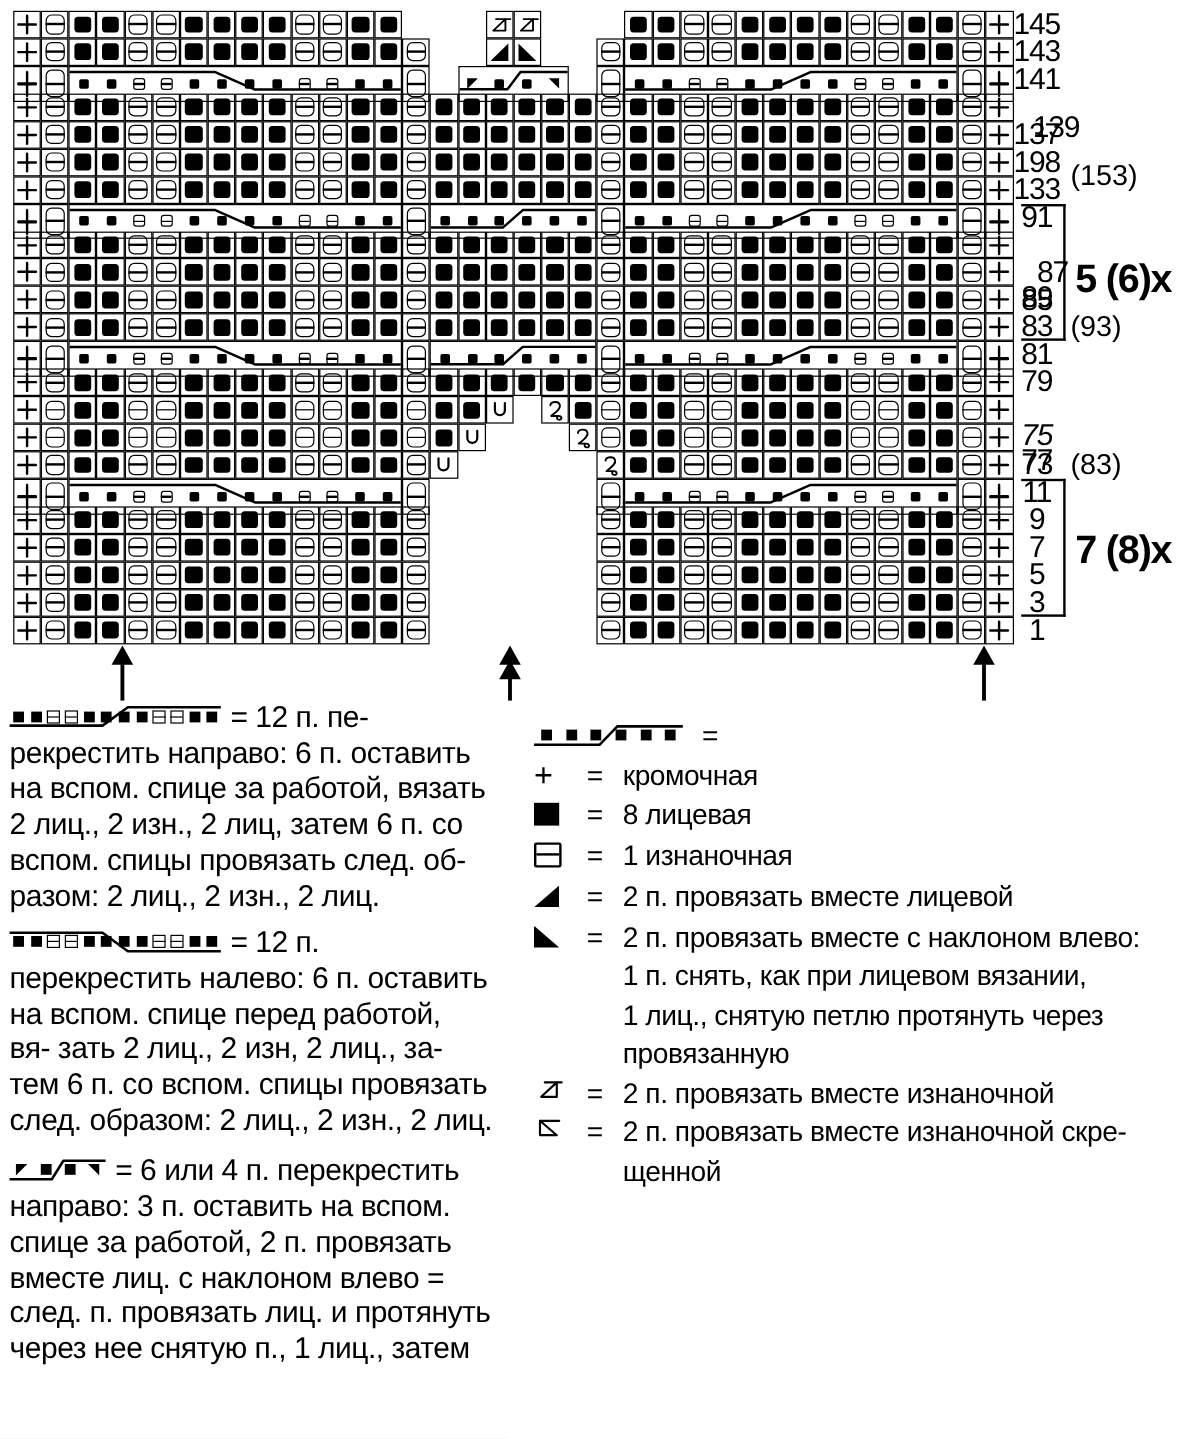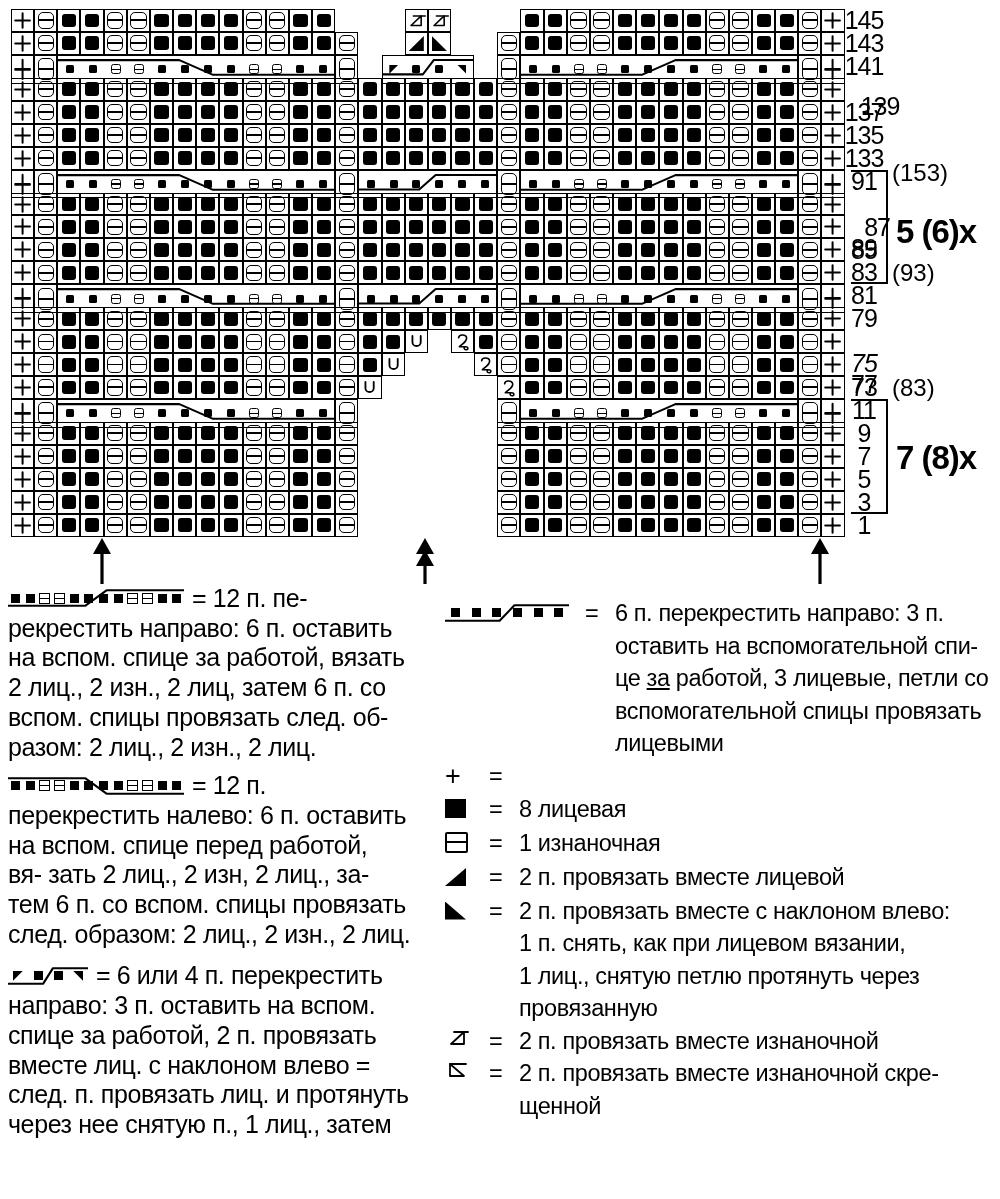--- a/index.html
+++ b/index.html
@@ -2637,23 +2637,23 @@
           </svg>
         </div>
       </div>
     </div>
   <div id="numbers">
       <div class="rnum" style="top: 9px;">145</div>
       <div class="rnum" style="top: 31.95px;">143</div>
       <div class="rnum" style="top: 54.9px;">141</div>
       <div class="rnum" style="top: 95px; margin-left: 16px;">139</div>
       <div class="rnum" style="top: 100.8px;">137</div>
-      <div class="rnum" style="top: 123.75px;">135</div>
+      <div class="rnum" style="top: 123.75px;">198</div>
       <div class="rnum" style="top: 146.7px;">133</div>
-      <div class="rext" style="top: 161px;">(153)</div>
+      <div class="rext" style="top: 135px;">(153)</div>
       <div class="rnum" style="top: 169.65px;">91</div>
       <div class="rnum" style="top: 192.6px; margin-top: 44px;">89</div>
       <div class="rnum" style="top: 215.55px; text-align: right;">87</div>
       <div class="rnum" style="top: 238.5px;">85</div>
       <div class="rnum" style="top: 261.45px;">83</div>
       <div class="rext" style="top: 261.45px; text-align: center;">(93)</div>
       <div class="rnum" style="top: 284.4px;">81</div>
       <div class="rnum" style="top: 307.35px;">79</div>
       <div class="rnum" style="top: 330.3px; margin-top: 43px;">77</div>
       <div class="rnum" style="top: 352px; font-style: italic;">75</div>
@@ -2840,31 +2840,27 @@
               <i style="flex:1;position:relative;">
                 <i style="position:absolute;left:50%;top:50%;width:9px;height:9px;margin:-4.5px 0 0 -4.5px;background:#000;"></i>
               </i>
               <i style="flex:1;position:relative;">
                 <i style="position:absolute;left:50%;top:50%;width:9px;height:9px;margin:-4.5px 0 0 -4.5px;background:#000;"></i>
               </i>
             </span><svg viewBox="0 0 124 24" preserveAspectRatio="none" xmlns="http://www.w3.org/2000/svg">
               <path d="M0 19.68 H54.56 L69.44000000000001 4.32 H124" fill="none" stroke="#000" stroke-linecap="round" stroke-linejoin="round" stroke-width="2.1"></path>
             </svg></span></span>
         <span class="leg-eq">=</span>
-        <span class="leg-txt">
-          <div class="lline">6 п. перекрестить направо: 3 п.</div>
-          <div class="lline">оставить на вспомогательной спи-</div>
-          <div class="lline">це <span class="u-und">за</span> работой, 3 лицевые, петли со</div>
-          <div class="lline">вспомогательной спицы провязать</div>
-          <div class="lline">лицевыми</div>
-        </span>
       </div>
       <div class="leg-row">
         <span class="leg-sym"><span class="lplus">+</span></span>
         <span class="leg-eq">=</span>
+        <span class="leg-txt">
+          <div class="lline">кромочная</div>
+        </span>
       </div>
       <div class="leg-row">
         <span class="leg-sym"><span class="lknit"></span></span>
         <span class="leg-eq">=</span>
         <span class="leg-txt">
           <div class="lline">8 лицевая</div>
         </span>
       </div>
       <div class="leg-row">
         <span class="leg-sym"><span class="lpurl"></span></span>

